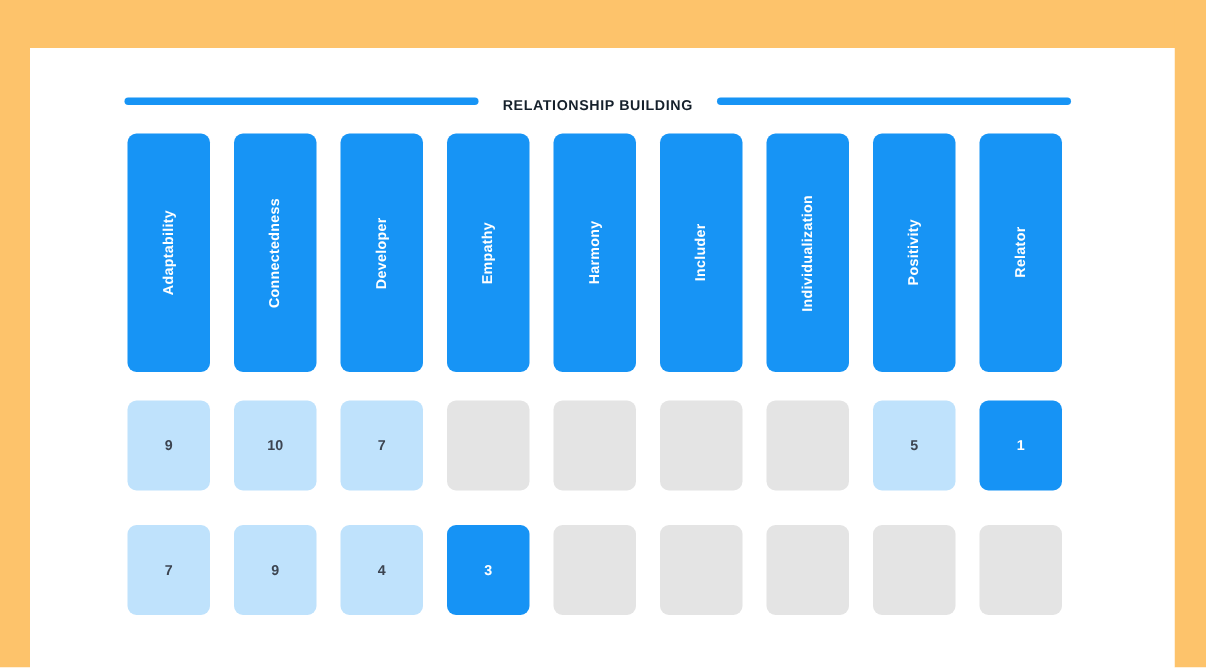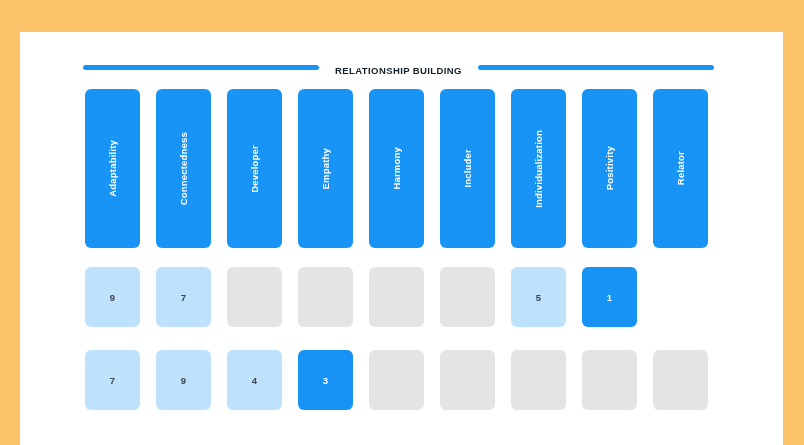--- a/index.html
+++ b/index.html
@@ -174,20 +174,23 @@
           </div>
           <div class="cell cell-header">
             <span class="trait-label">Relator</span>
           </div>
         </div>
       <div class="row row-one">
           <div class="cell cell-score light">
             <span>9</span>
           </div>
           <div class="cell cell-score light">
+            <span>10</span>
+          </div>
+          <div class="cell cell-score light">
             <span>7</span>
           </div>
           <div class="cell cell-score empty">
             <span></span>
           </div>
           <div class="cell cell-score empty">
             <span></span>
           </div>
           <div class="cell cell-score empty">
             <span></span>

